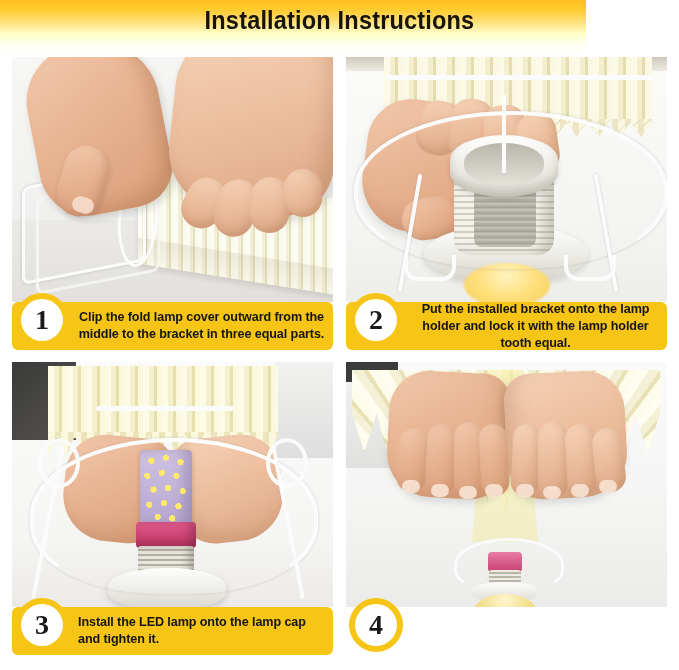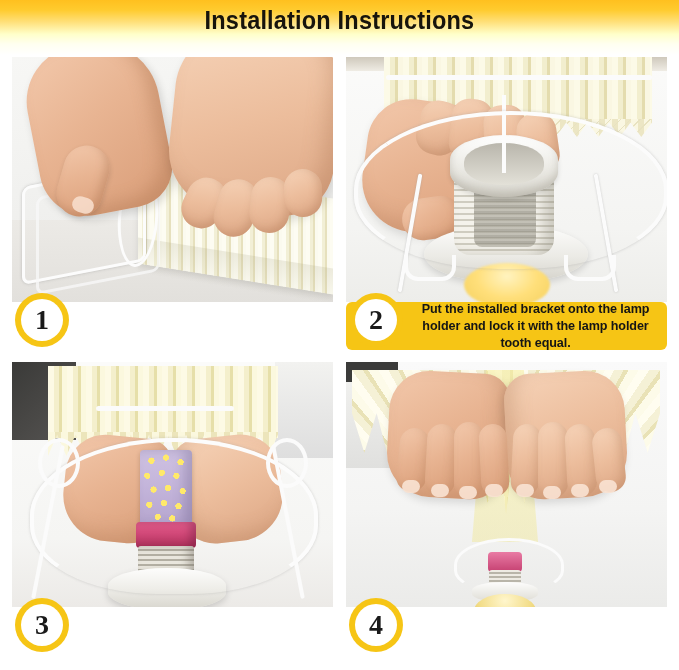--- a/index.html
+++ b/index.html
@@ -6,21 +6,21 @@
   body{
     width:679px;height:670px;
     background:#ffffff;
     font-family:"Liberation Sans", sans-serif;
     overflow:hidden;
   }
   .page{position:relative;width:679px;height:670px;background:#fff;}
 
   
   .header{
-    position:absolute;left:0;top:0;width:679px;height:55px;
+    position:absolute;left:0;top:0;width:586px;height:55px;
     background:linear-gradient(180deg,#ffc01f 0%,#ffcb2e 18%,#ffe07a 40%,#ffffc9 62%,#fffff0 80%,#ffffff 100%);
   }
   .header-title{
     position:absolute;left:0;top:5px;width:679px;
     text-align:center;
     font-family:"Liberation Sans", sans-serif;
     font-size:25px;font-weight:bold;letter-spacing:.2px;
     color:#17140c;
     line-height:30px;
     transform:scaleX(.94);
@@ -361,20 +361,23 @@
         <div class="bracket2"></div>
         <div class="bracket-ring"></div>
         <div class="hand-l skin-a"></div>
         <div class="finger-l1 skin-a"></div>
         <div class="nail-l"></div>
         <div class="hand-r skin-b"></div>
         <div class="fing f1 skin-b"></div>
         <div class="fing f2 skin-b"></div>
         <div class="fing f3 skin-b"></div>
         <div class="fing f4 skin-b"></div>
+      </div>
+      <div class="caption">
+        <div class="cap-text center">Clip the fold lamp cover outward from the middle to the bracket in three equal parts.</div>
       </div>
       <div class="badge">
         <div class="badge-inner">1</div>
       </div>
     </div>
 
     <div class="cell c2">
       <div class="photo p2">
         <div class="topband"></div>
         <div class="shade"></div>
@@ -419,20 +422,23 @@
         <div class="led"></div>
         <div class="chips"></div>
         <div class="pink"></div>
         <div class="metal"></div>
         <div class="cap"></div>
         <div class="bow"></div>
         <div class="armL"></div>
         <div class="armR"></div>
         <div class="loopL"></div>
         <div class="loopR"></div>
+      </div>
+      <div class="caption">
+        <div class="cap-text left">Install the LED lamp onto the lamp cap and tighten it.</div>
       </div>
       <div class="badge">
         <div class="badge-inner">3</div>
       </div>
     </div>
 
     <div class="cell c4">
       <div class="photo p4">
         <div class="bgdark"></div>
         <div class="bgband"></div>

